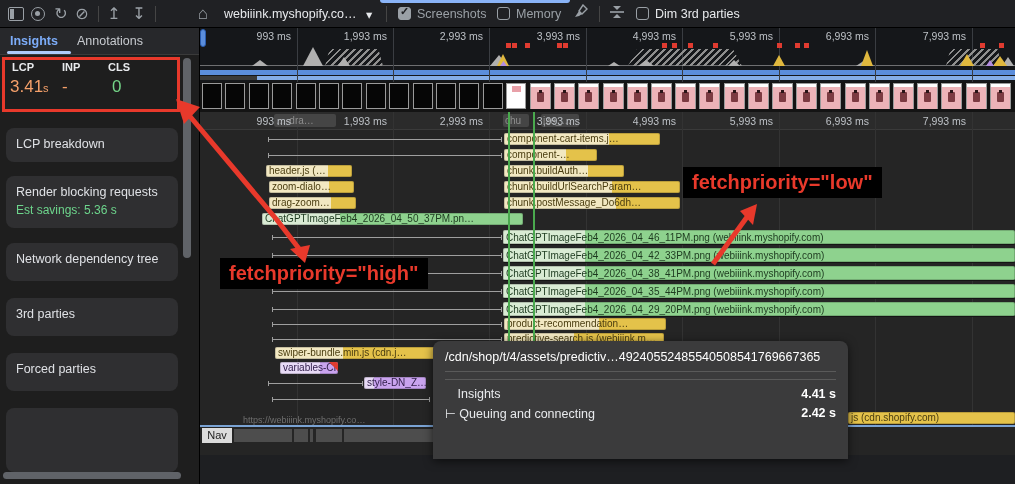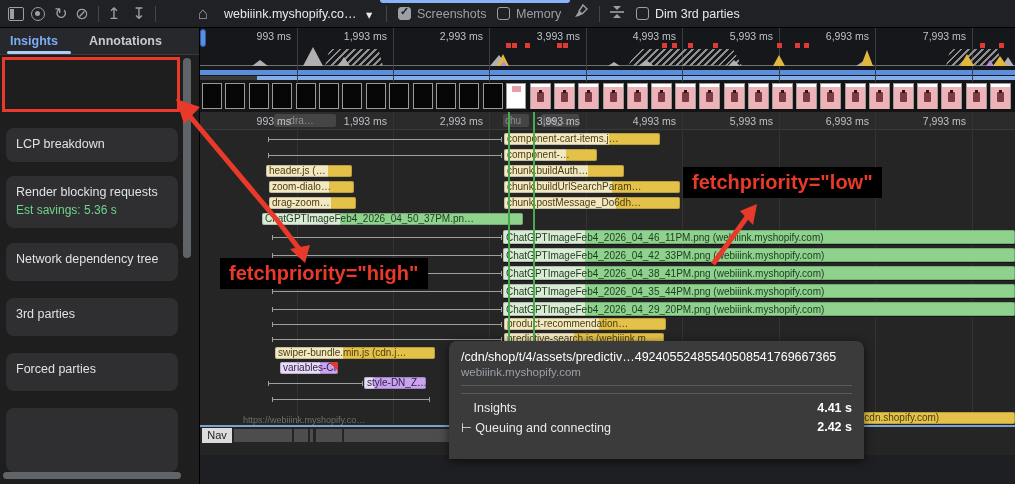--- a/index.html
+++ b/index.html
@@ -30,21 +30,21 @@
   .side-tab.active { color:#7cacf8; font-weight:bold; }
   #insights-underline { position:absolute; left:7px; top:23px; width:64px; height:3px; border-radius:2px; background:#aecbfa; }
   #metrics-box { position:absolute; left:5px; top:33px; width:170px; height:48px; }
   .metric-label { position:absolute; top:0; font-size:11px; font-weight:bold; color:#e8eaed; }
   .metric-value { position:absolute; top:16px; font-size:17px; }
   #v-scrollbar { position:absolute; left:183px; top:30px; width:8px; height:200px; background:#606368; border-radius:4px; }
   #h-scrollbar { position:absolute; left:3px; top:444px; width:178px; height:7px; background:#606368; border-radius:4px; }
   
   .bar { position:absolute; z-index:4; font-size:10px; border-radius:2px; overflow:hidden; white-space:nowrap; padding-left:3px; box-shadow: inset 0 0 0 1px rgba(0,0,0,.18); cursor:pointer; }
   
-  #tooltip { left:433px; top:341px; width:415px; height:118px; background:#3b3b3c; border-radius:8px 8px 0 0; box-shadow:0 2px 10px rgba(0,0,0,.6); z-index:8; padding:9px 12px; color:#e8eaed;margin-left:16px; }
+  #tooltip { left:433px; top:341px; width:415px; height:118px; background:#3b3b3c; border-radius:8px 8px 0 0; box-shadow:0 2px 10px rgba(0,0,0,.6); z-index:8; padding:9px 12px; color:#e8eaed; }
   #tooltip .url { font-size:12.5px; color:#fff; white-space:nowrap; overflow:hidden; }
   #tooltip .host { font-size:11.5px; color:#9aa0a6; margin-top:2px; }
   #tooltip hr { border:none; border-top:1px solid #5a5a5a; margin:7px 0; }
   #tooltip .kind-row { display:flex; align-items:center; gap:6px; font-size:12.5px; }
   #tooltip .swatch { width:10px; height:10px; background:#e5c44a; }
   #tooltip .priority { font-size:12.5px; margin:4px 0 0 16px; }
   .tt-row { display:flex; justify-content:space-between; font-size:12.5px; margin-top:5px; }
   .tt-row .v { font-weight:bold; color:#fff; }
   
   #bottom-bar { left:200px; top:455px; width:815px; height:29px; background:#28282b; border-top:1px solid #000; z-index:10; }
@@ -106,22 +106,30 @@
         </svg>
     </span>
     <span class="checkbox" style="left:636px;"></span>
     <span class="tlabel" style="left:655px;color:#e8eaed;">Dim 3rd parties</span>
   </div>
   <div id="top-blue-sliver" class="abs"></div>
 
   <div id="sidebar" class="abs">
     <div id="sidebar-tabs">
       <span class="side-tab active" style="left:10px;">Insights</span>
-      <span class="side-tab" style="left:89px;font-weight:bold;">Annotations</span>
+      <span class="side-tab" style="left:77px;">Annotations</span>
       <span id="insights-underline"></span>
+    </div>
+    <div id="metrics-box">
+      <span class="metric-label" style="left:7px;">LCP</span>
+      <span class="metric-label" style="left:57px;">INP</span>
+      <span class="metric-label" style="left:103px;">CLS</span>
+      <span class="metric-value" style="left:5px;color:#f5a06a;"><span>3.41</span><span style="font-size:11px;">s</span></span>
+      <span class="metric-value" style="left:57px;color:#f5a06a;">-</span>
+      <span class="metric-value" style="left:107px;color:#74d688;">0</span>
     </div>
     <div id="sidebar-cards">
         <div style="position: absolute; left: 6px; top: 100px; width: 172px; height: 34px; background: rgb(47, 47, 49); border-radius: 8px; padding: 9px 10px; box-sizing: border-box;">
           <div style="position: relative; font-size: 12.5px; color: rgb(223, 225, 229); line-height: 15px; font-family: &quot;Liberation Sans&quot;, sans-serif;">LCP breakdown</div>
         </div>
         <div style="position: absolute; left: 6px; top: 148px; width: 172px; height: 52px; background: rgb(47, 47, 49); border-radius: 8px; padding: 9px 10px; box-sizing: border-box;">
           <div style="position: relative; font-size: 12.5px; color: rgb(223, 225, 229); line-height: 15px; font-family: &quot;Liberation Sans&quot;, sans-serif;">Render blocking requests</div>
           <div style="position: relative; font-size: 12px; color: rgb(109, 213, 140); margin-top: 3px; font-family: &quot;Liberation Sans&quot;, sans-serif;">Est savings: 5.36 s</div>
         </div>
         <div style="position: absolute; left: 6px; top: 215px; width: 172px; height: 38px; background: rgb(47, 47, 49); border-radius: 8px; padding: 9px 10px; box-sizing: border-box;">
@@ -138,21 +146,20 @@
       </div>
     <div id="v-scrollbar"></div>
     <div id="h-scrollbar"></div>
   </div>
 
   <div id="main-url-dim" class="abs">https://webiiink.myshopify.co…</div>
   <div id="nav-label" class="abs">Nav</div>
 
   <div id="tooltip" class="abs">
     <div class="url">/cdn/shop/t/4/assets/predictiv…49240552485540508541769667365</div>
-    <div class="host">webiiink.myshopify.com</div>
     <hr>
     <hr>
     <div id="tooltip-rows">
         <div class="tt-row">
           <span>  Insights</span>
           <span class="v">4.41 s</span>
         </div>
         <div class="tt-row">
           <span>⊢ Queuing and connecting</span>
           <span class="v">2.42 s</span>

